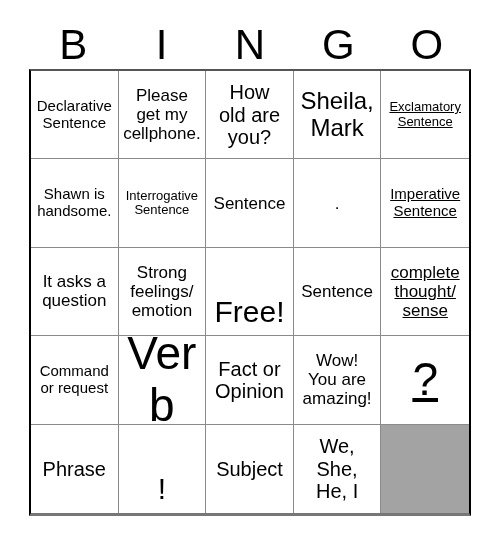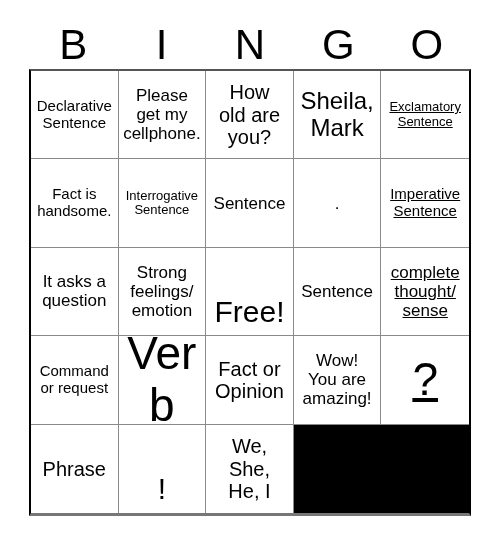--- a/index.html
+++ b/index.html
@@ -50,21 +50,21 @@
     width: 442px;
     height: 447px;
     box-sizing: border-box;
     display: grid;
     grid-template-columns: repeat(5, 1fr);
     grid-template-rows: repeat(5, 1fr);
     border-top: 2px solid #555555;
     border-left: 2px solid #000000;
     border-right: 2px solid #000000;
     border-bottom: 3px solid #777777;
-    background: #000000;
+    background: #a3a3a3;
   }
 
   .cell {
     box-sizing: border-box;
     border-right: 1px solid #8a8a8a;
     border-bottom: 1px solid #8a8a8a;
     display: flex;
     align-items: center;
     justify-content: center;
     text-align: center;
@@ -126,21 +126,21 @@
     <div class="cell">
       <span class="cell-text fs-xl">Sheila,
 Mark</span>
     </div>
     <div class="cell">
       <span class="cell-text fs-xs">Exclamatory
 Sentence</span>
     </div>
 
     <div class="cell">
-      <span class="cell-text fs-sm">Fact is
+      <span class="cell-text fs-sm">Shawn is
 handsome.</span>
     </div>
     <div class="cell">
       <span class="cell-text fs-xs">Interrogative
 Sentence</span>
     </div>
     <div class="cell">
       <span class="cell-text fs-md">Sentence</span>
     </div>
     <div class="cell">
@@ -192,19 +192,22 @@
       <span class="cell-text fs-huge">?</span>
     </div>
 
     <div class="cell">
       <span class="cell-text fs-lg">Phrase</span>
     </div>
     <div class="cell">
       <span class="cell-text fs-xxl">!</span>
     </div>
     <div class="cell">
+      <span class="cell-text fs-lg">Subject</span>
+    </div>
+    <div class="cell">
       <span class="cell-text fs-lg">We,
 She,
 He, I</span>
     </div>
 
   </div>
 </div>
 
 </body></html>

